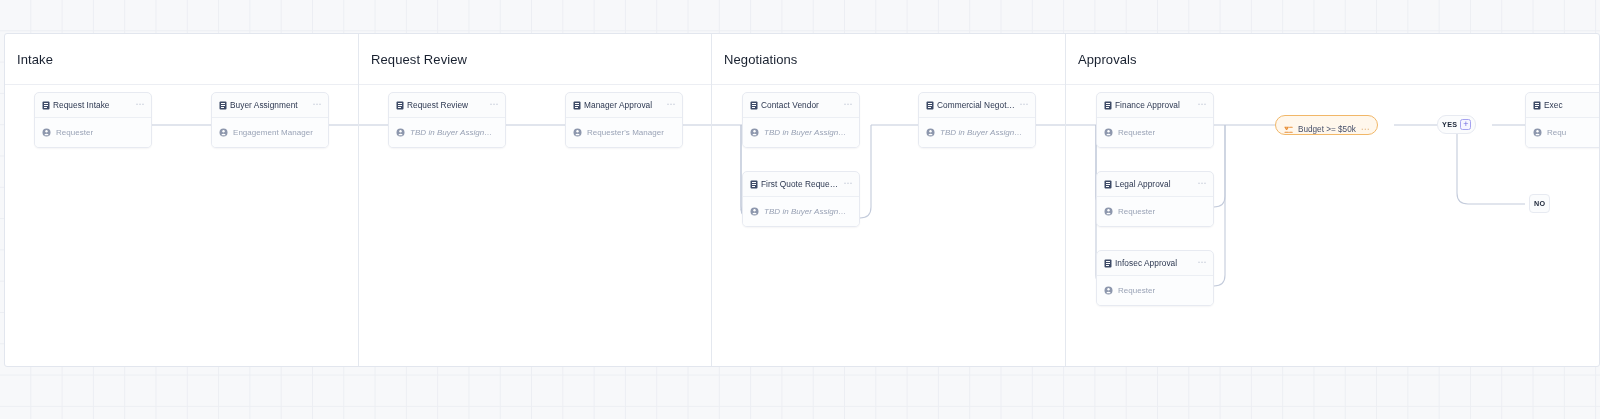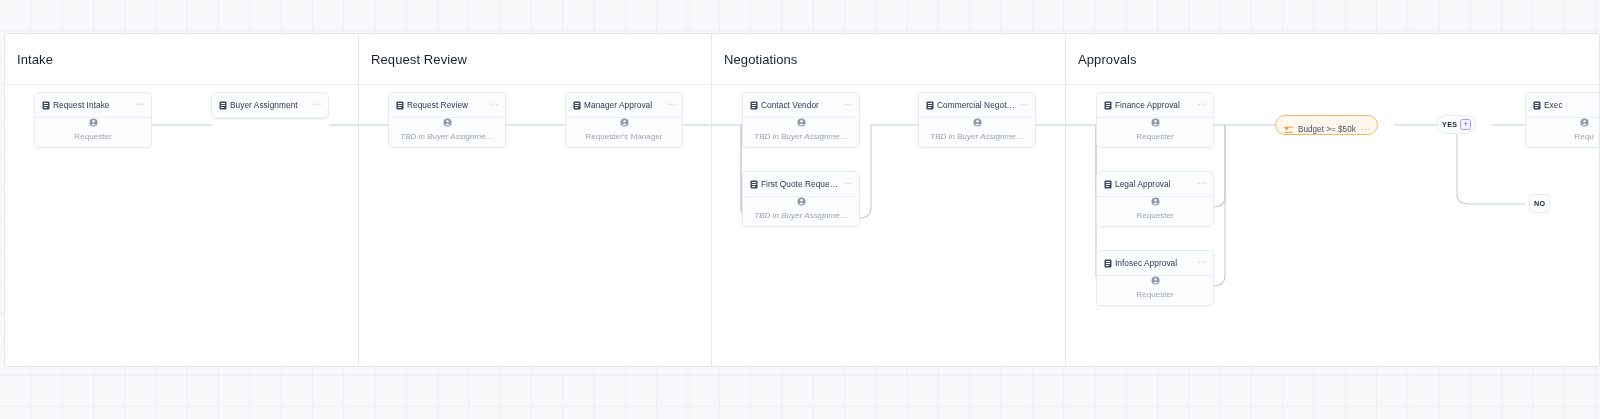--- a/index.html
+++ b/index.html
@@ -85,21 +85,20 @@
     line-height: 6px;
     padding-bottom: 3px;
     cursor: pointer;
   }
   .card-body {
     height: 29px;
     display: flex; align-items: center;
     padding: 0 7px;
     gap: 5px;
     background: #fcfdfe;
-    flex-direction: column;
   }
   .assignee {
     font-size: 8px;
     color: #9aa3b6;
     white-space: nowrap;
     overflow: hidden;
     text-overflow: ellipsis;
     letter-spacing: .04px;
   }
   .assignee.tbd { font-style: italic; color: #98a1b4; }
@@ -247,20 +246,28 @@
       <div class="card-head">
         <svg class="ico" width="8" height="9" viewBox="0 0 8 9">
             <rect x="0.5" y="0.5" width="7" height="8" rx="1" fill="#3d4a66"></rect>
             <rect x="2" y="2" width="4" height="1" fill="#fff"></rect>
             <rect x="2" y="4" width="4" height="1" fill="#fff"></rect>
             <rect x="2" y="6" width="3" height="1" fill="#fff"></rect>
           </svg>
         <span class="card-name">Buyer Assignment</span>
         <span class="dots">⋯</span>
       </div>
+      <div class="card-body">
+        <svg class="ico" width="9" height="9" viewBox="0 0 9 9">
+            <circle cx="4.5" cy="4.5" r="4" fill="#8d97ad"></circle>
+            <circle cx="4.5" cy="3.3" r="1.2" fill="#fff"></circle>
+            <path d="M2.2 7.2a2.6 2.6 0 014.6 0z" fill="#fff"></path>
+          </svg>
+        <span class="assignee">Engagement Manager</span>
+      </div>
     </div>
 
     <div class="card" style="left:383px; top:58px;">
       <div class="card-head">
         <svg class="ico" width="8" height="9" viewBox="0 0 8 9">
             <rect x="0.5" y="0.5" width="7" height="8" rx="1" fill="#3d4a66"></rect>
             <rect x="2" y="2" width="4" height="1" fill="#fff"></rect>
             <rect x="2" y="4" width="4" height="1" fill="#fff"></rect>
             <rect x="2" y="6" width="3" height="1" fill="#fff"></rect>
           </svg>

